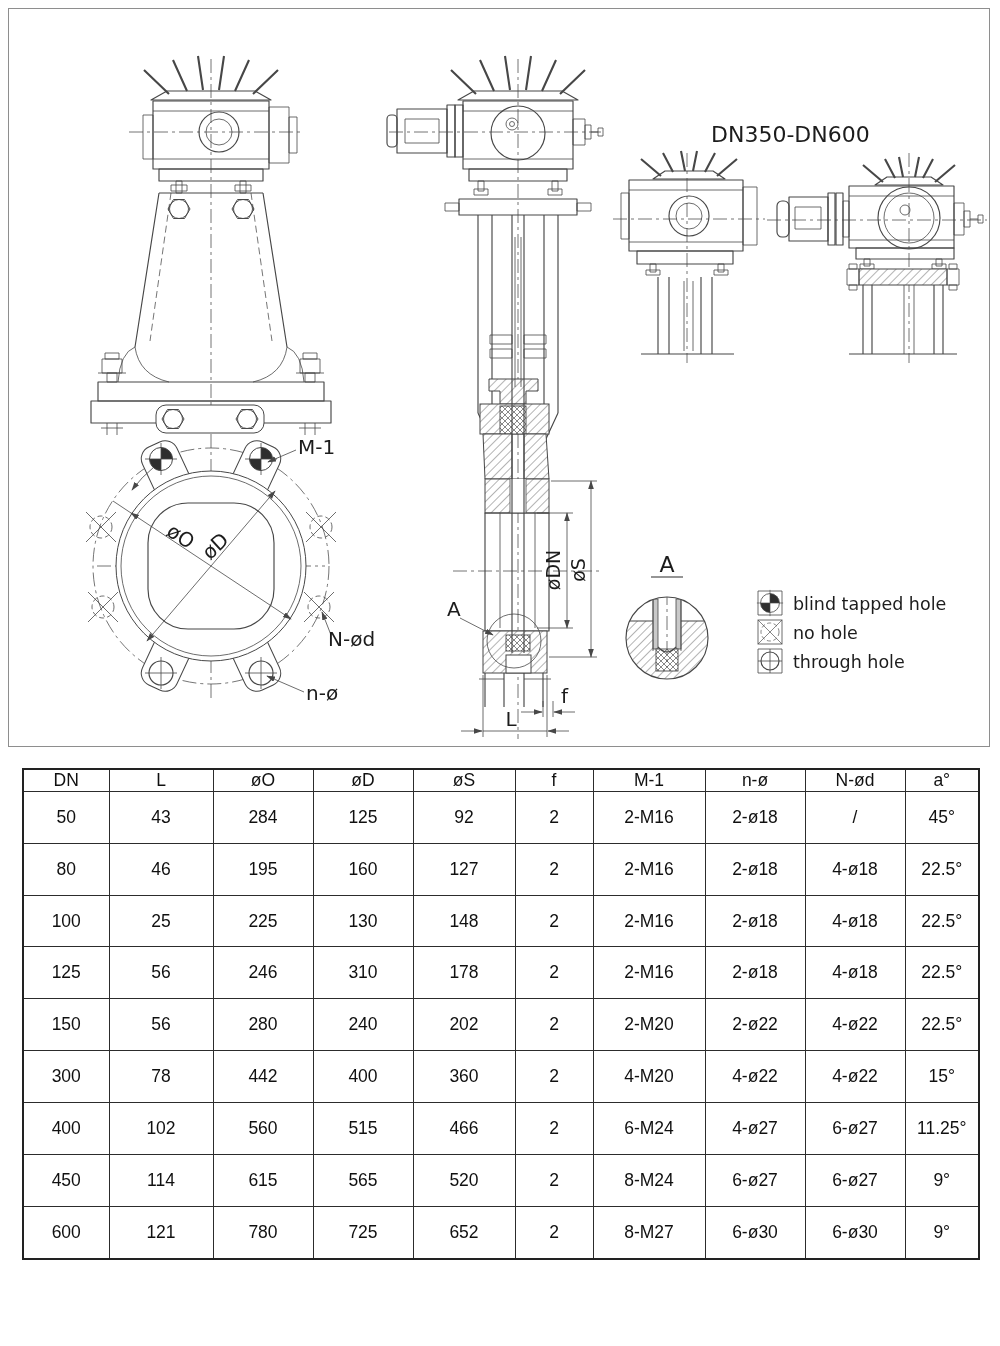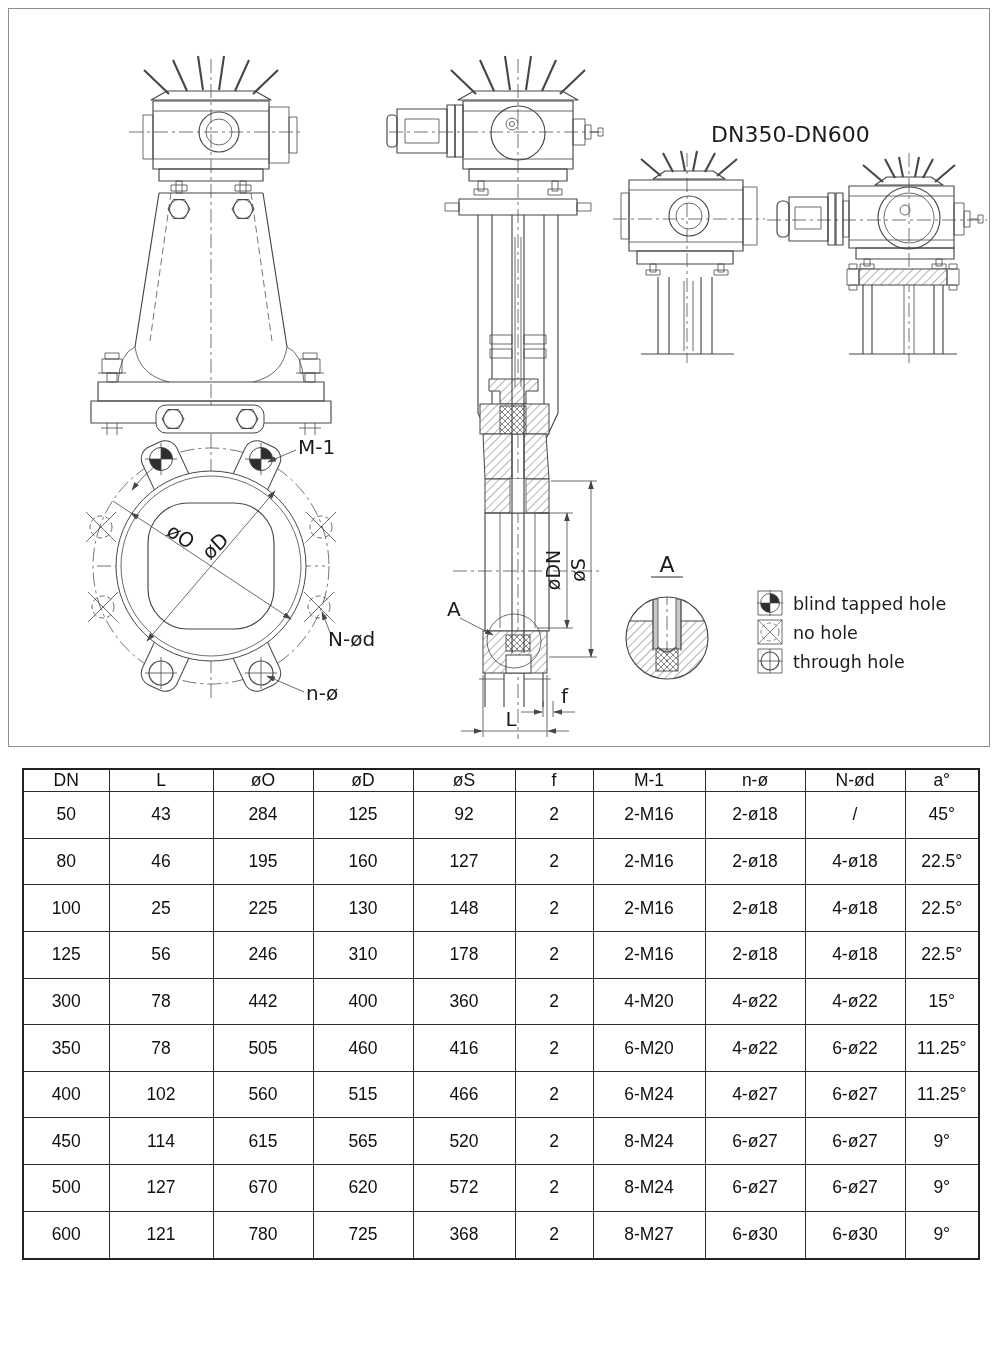--- a/index.html
+++ b/index.html
@@ -432,44 +432,44 @@
         <td>246</td>
         <td>310</td>
         <td>178</td>
         <td>2</td>
         <td>2-M16</td>
         <td>2-ø18</td>
         <td>4-ø18</td>
         <td>22.5°</td>
       </tr>
       <tr>
+        <td>150</td>
+        <td>56</td>
+        <td>280</td>
+        <td>240</td>
+        <td>202</td>
+        <td>2</td>
+        <td>2-M20</td>
+        <td>2-ø22</td>
+        <td>4-ø22</td>
+        <td>22.5°</td>
+      </tr>
+      <tr>
         <td>300</td>
         <td>78</td>
         <td>442</td>
         <td>400</td>
         <td>360</td>
         <td>2</td>
         <td>4-M20</td>
         <td>4-ø22</td>
         <td>4-ø22</td>
         <td>15°</td>
       </tr>
       <tr>
-        <td>350</td>
-        <td>78</td>
-        <td>505</td>
-        <td>460</td>
-        <td>416</td>
-        <td>2</td>
-        <td>6-M20</td>
-        <td>4-ø22</td>
-        <td>6-ø22</td>
-        <td>11.25°</td>
-      </tr>
-      <tr>
         <td>400</td>
         <td>102</td>
         <td>560</td>
         <td>515</td>
         <td>466</td>
         <td>2</td>
         <td>6-M24</td>
         <td>4-ø27</td>
         <td>6-ø27</td>
         <td>11.25°</td>
@@ -480,37 +480,25 @@
         <td>615</td>
         <td>565</td>
         <td>520</td>
         <td>2</td>
         <td>8-M24</td>
         <td>6-ø27</td>
         <td>6-ø27</td>
         <td>9°</td>
       </tr>
       <tr>
-        <td>500</td>
-        <td>127</td>
-        <td>670</td>
-        <td>620</td>
-        <td>572</td>
-        <td>2</td>
-        <td>8-M24</td>
-        <td>6-ø27</td>
-        <td>6-ø27</td>
-        <td>9°</td>
-      </tr>
-      <tr>
         <td>600</td>
         <td>121</td>
         <td>780</td>
         <td>725</td>
-        <td>368</td>
+        <td>652</td>
         <td>2</td>
         <td>8-M27</td>
         <td>6-ø30</td>
         <td>6-ø30</td>
         <td>9°</td>
       </tr>
     </tbody>
 </table>
 
 </body></html>

